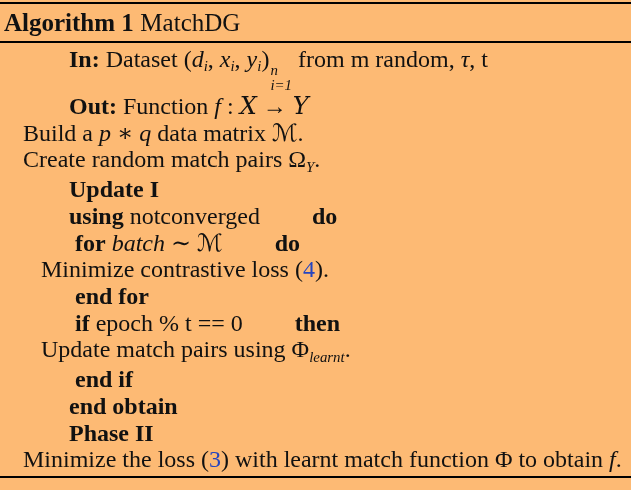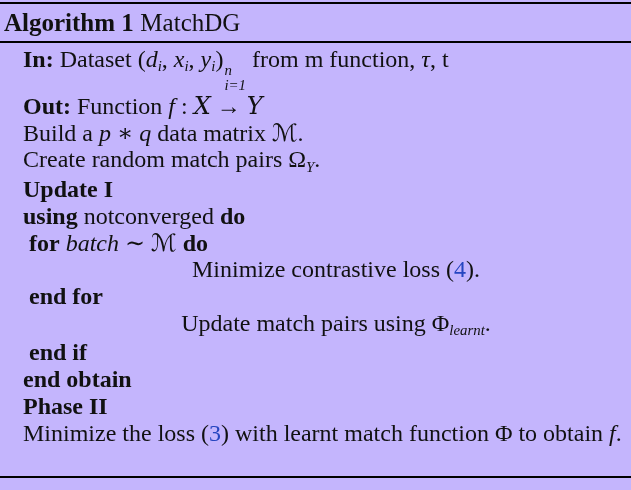--- a/index.html
+++ b/index.html
@@ -1,19 +1,19 @@
 <!DOCTYPE html>
 <html><head>
 <meta charset="utf-8">
 <style>
   html,body{margin:0;padding:0;background:#ffffff;}
   #page{
     position:relative;
     width:631px;height:490px;
-    background:#c4b5fd;
+    background:#fdba74;
     overflow:hidden;
     font-family:"Liberation Serif","DejaVu Serif",serif;
     color:#111111;
   }
   .rule{position:absolute;left:0;right:0;background:#000000;}
   #rule-top{top:2px;height:2.4px;}
   #rule-mid{top:41px;height:1.6px;}
   #rule-bottom{top:476px;height:2px;}
 
   #algo-title{
@@ -22,23 +22,23 @@
   }
   .t-bold{font-weight:bold;margin-right:0.26em;}
 
   #algo-body{
     position:absolute;left:0;top:46px;right:0;
     font-size:24px;line-height:26.7px;
   }
   .line{white-space:nowrap;}
   .ind-0{padding-left:23px;}
   .ind-1{padding-left:29px;}
-  .ind-2{padding-left:41px;text-align:center;}
+  .ind-2{padding-left:41px;}
 
-  .sg-b{font-weight:bold;}
+  .sg-b{font-weight:bold;margin-left:46px;}
   .sg-r{}
   .sg-i{font-style:italic;}
   .sg-cal{font-style:italic;font-family:"DejaVu Serif","DejaVu Sans","Liberation Serif",serif;}
   .sg-sub{font-size:62%;font-style:italic;position:relative;top:0.28em;}
   .sg-a{text-decoration:none;cursor:pointer;}
   .sg-stack{
     display:inline-flex;flex-direction:column;align-items:flex-start;
     font-size:62%;line-height:1.02;font-style:italic;
     vertical-align:-0.52em;margin-left:1px;
   }
@@ -49,29 +49,30 @@
 <div id="page">
   <div class="rule" id="rule-top"></div>
   <div id="algo-title">
     <span class="t-bold">Algorithm 1</span><span>MatchDG</span>
   </div>
   <div class="rule" id="rule-mid"></div>
   <div id="algo-body">
       <div class="line ind-0"><span class="sg-b">In:</span><span class="sg-r"> Dataset (</span><span class="sg-i">d</span><span class="sg-sub">i</span><span class="sg-r">, </span><span class="sg-i">x</span><span class="sg-sub">i</span><span class="sg-r">, </span><span class="sg-i">y</span><span class="sg-sub">i</span><span class="sg-r">)</span><span class="sg-stack">
           <span>n</span>
           <span>i=1</span>
-        </span><span class="sg-r"> from m function, </span><span class="sg-i">τ</span><span class="sg-r">, t</span></div>
+        </span><span class="sg-r"> from m random, </span><span class="sg-i">τ</span><span class="sg-r">, t</span></div>
       <div class="line ind-0"><span class="sg-b">Out:</span><span class="sg-r"> Function </span><span class="sg-i">f</span><span class="sg-r"> : </span><span class="sg-cal">X</span><span class="sg-r"> → </span><span class="sg-cal">Y</span></div>
       <div class="line ind-0"><span class="sg-r">Build a </span><span class="sg-i">p</span><span class="sg-r"> ∗ </span><span class="sg-i">q</span><span class="sg-r"> data matrix </span><span class="sg-cal">ℳ</span><span class="sg-r">.</span></div>
       <div class="line ind-0"><span class="sg-r">Create random match pairs Ω</span><span class="sg-sub">Y</span><span class="sg-r">.</span></div>
       <div class="line ind-0"><span class="sg-b">Update I</span></div>
       <div class="line ind-0"><span class="sg-b">using</span><span class="sg-r"> notconverged </span><span class="sg-b">do</span></div>
       <div class="line ind-1"><span class="sg-b">for</span><span class="sg-r"> </span><span class="sg-i">batch</span><span class="sg-r"> ∼ </span><span class="sg-cal">ℳ</span><span class="sg-r"> </span><span class="sg-b">do</span></div>
       <div class="line ind-2"><span class="sg-r">Minimize contrastive loss (</span><span class="sg-a" style="color: rgb(37, 69, 192);">4</span><span class="sg-r">).</span></div>
       <div class="line ind-1"><span class="sg-b">end for</span></div>
+      <div class="line ind-1"><span class="sg-b">if</span><span class="sg-r"> epoch % t == 0 </span><span class="sg-b">then</span></div>
       <div class="line ind-2"><span class="sg-r">Update match pairs using Φ</span><span class="sg-sub">learnt</span><span class="sg-r">.</span></div>
       <div class="line ind-1"><span class="sg-b">end if</span></div>
       <div class="line ind-0"><span class="sg-b">end obtain</span></div>
       <div class="line ind-0"><span class="sg-b">Phase II</span></div>
       <div class="line ind-0"><span class="sg-r">Minimize the loss (</span><span class="sg-a" style="color: rgb(37, 69, 192);">3</span><span class="sg-r">) with learnt match function Φ to obtain </span><span class="sg-i">f</span><span class="sg-r">.</span></div>
     </div>
   <div class="rule" id="rule-bottom"></div>
 </div>
 
 </body></html>

